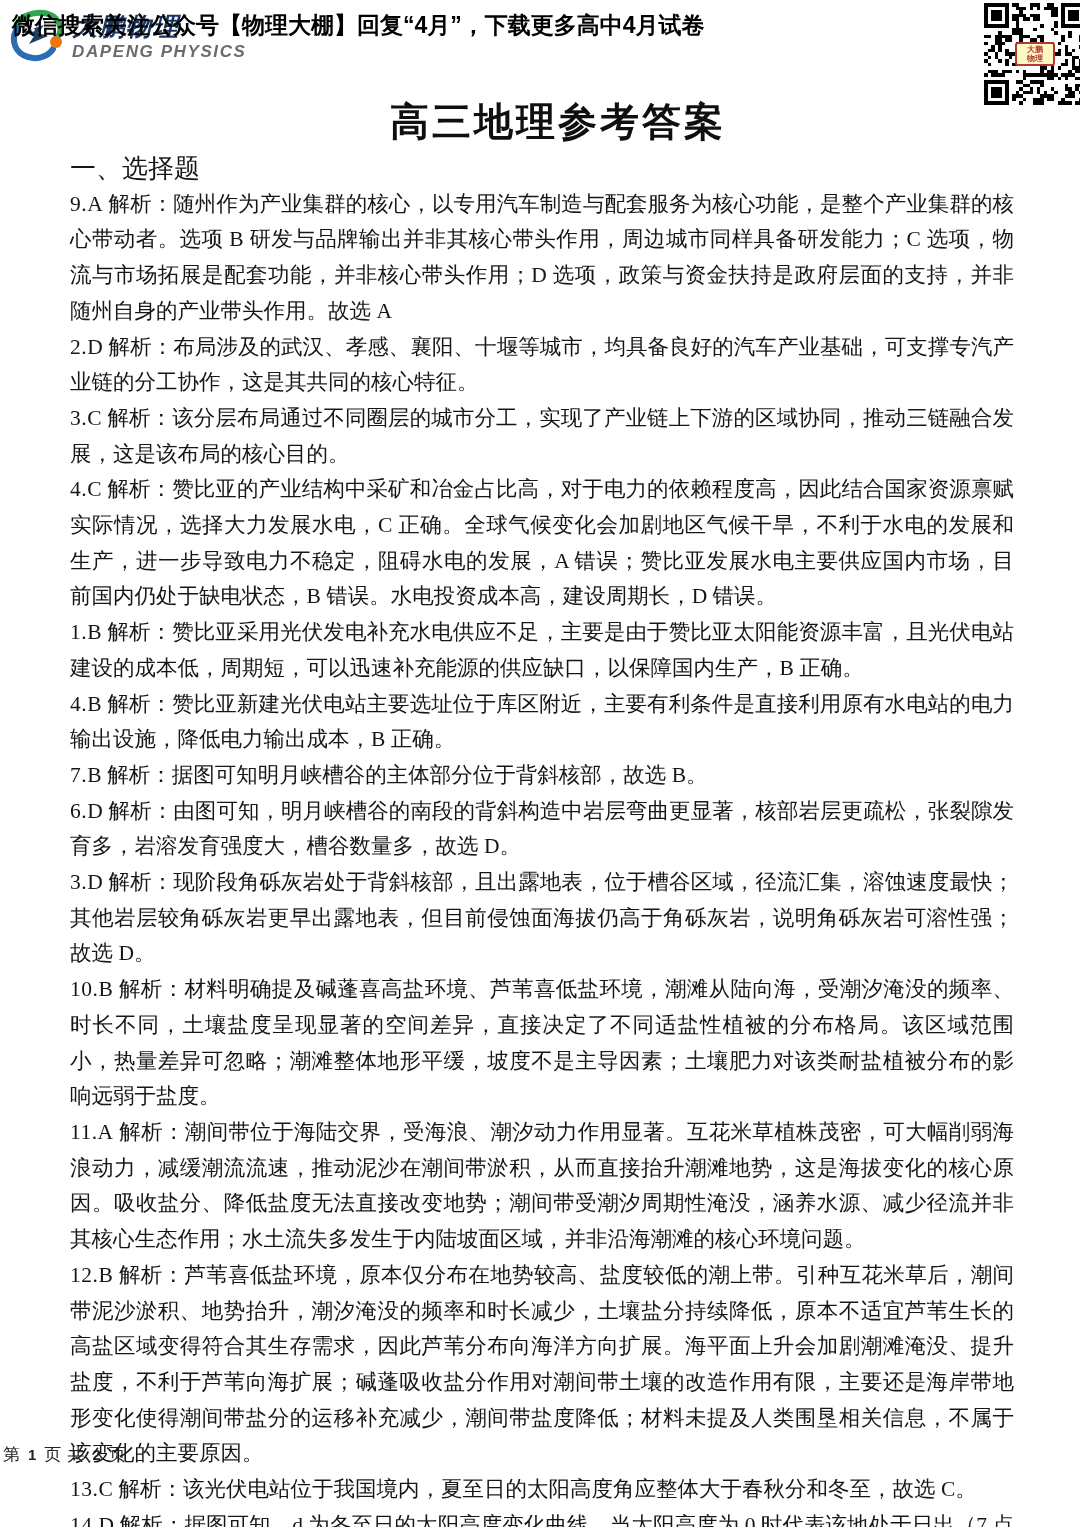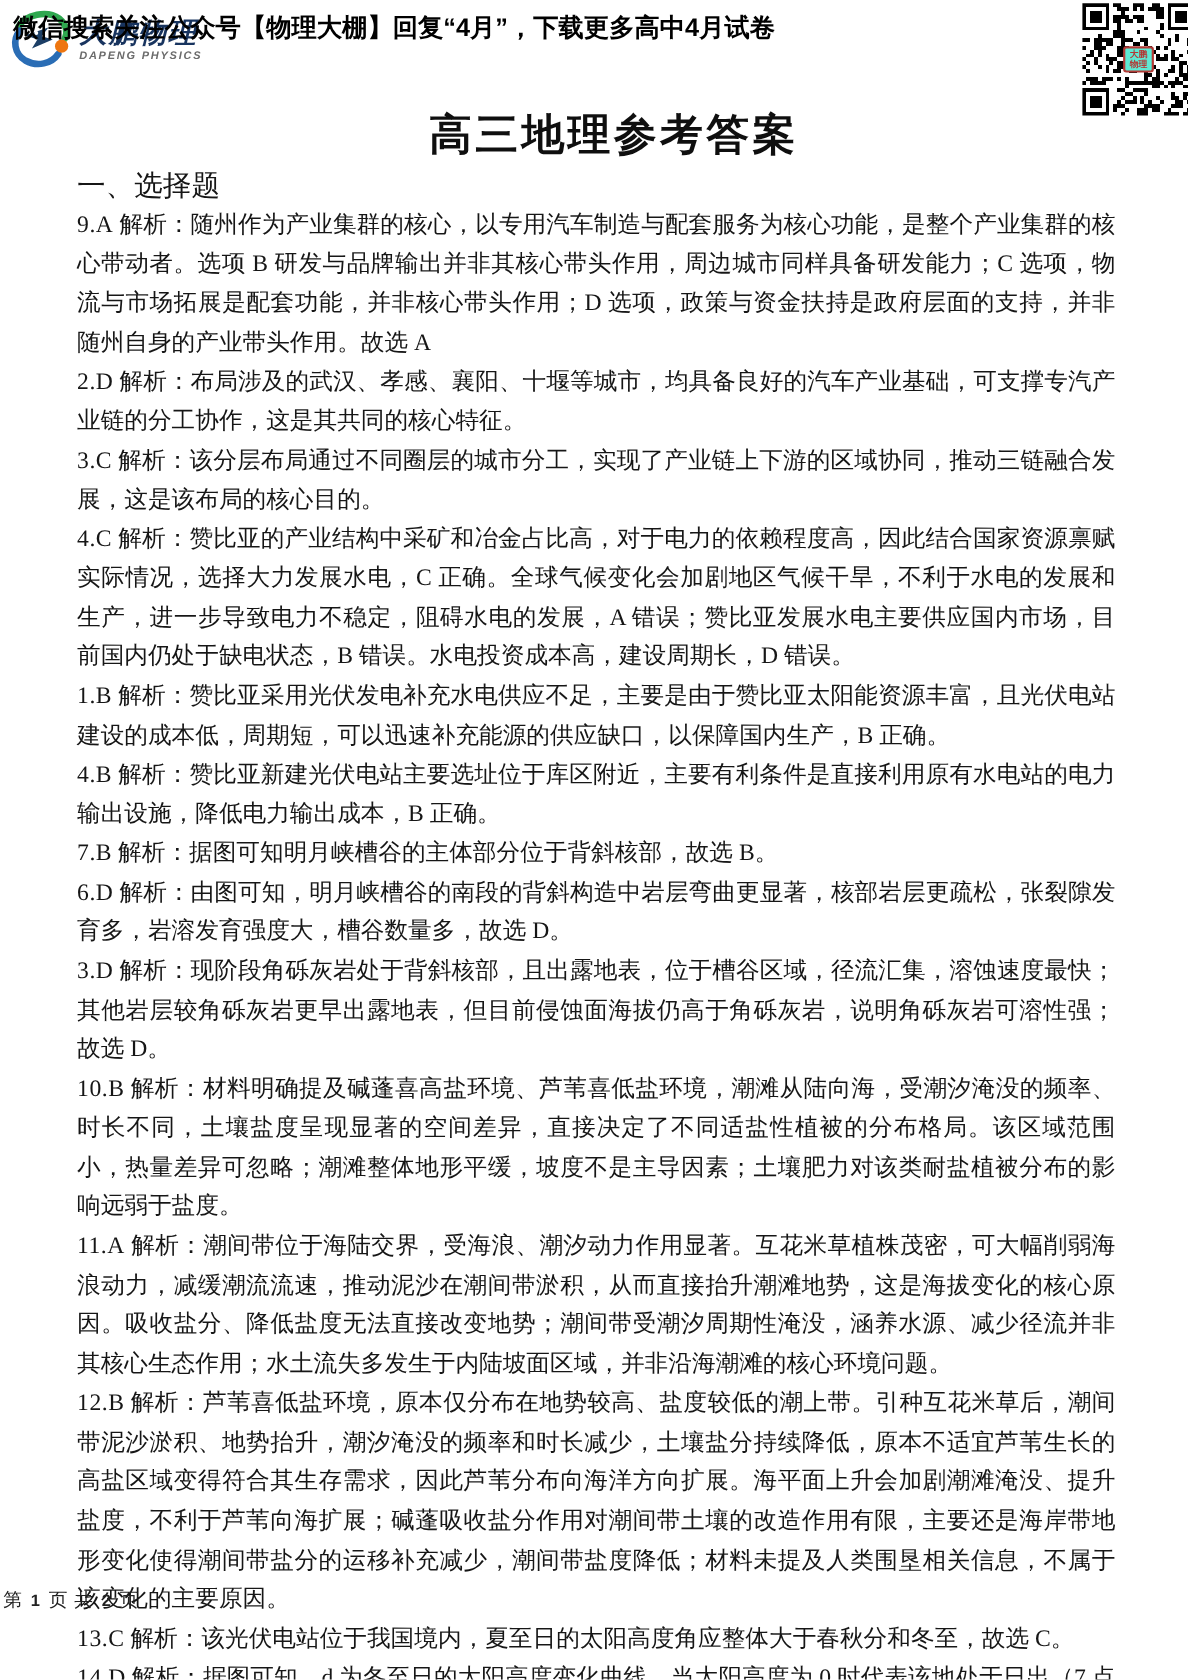--- a/index.html
+++ b/index.html
@@ -13,36 +13,36 @@
   .logo { position:absolute; top:8px; left:8px; display:flex; align-items:center; }
   .logo-icon { width:60px; height:56px; flex:0 0 auto; }
   .logo-text { margin-left:4px; }
   .logo-cn {
     font-family:"Liberation Sans","DejaVu Sans",sans-serif;
     font-weight:bold; font-style:italic; font-size:25px; line-height:30px;
     color:#18345f; letter-spacing:2px;
   }
   .logo-en {
     font-family:"Liberation Sans","DejaVu Sans",sans-serif;
-    font-weight:bold; font-style:italic; font-size:10px; color:#6b6b6b;
+    font-weight:bold; font-style:italic; font-size:17px; color:#6b6b6b;
     letter-spacing:1.6px; margin-top:1px;
   }
   .slogan {
     position:absolute; top:10px; left:12px; width:100%; text-align:left;
     font-family:"Liberation Sans","DejaVu Sans",sans-serif;
     font-weight:bold; font-size:23px; color:#000;
   }
   .qr {
     position:absolute; top:3px; right:-6px; width:102px; height:102px;
     background:#fff;
   }
   .qr svg { width:100%; height:100%; display:block; }
   .qr-center {
     position:absolute; left:50%; top:50%; transform:translate(-50%,-50%);
-    width:28px; height:24px; background:#5eead4; border:2px solid #b23a36;
+    width:40px; height:24px; background:#fef9c3; border:2px solid #b23a36;
     border-radius:3px; display:flex; flex-direction:column; align-items:center;
     justify-content:center; color:#b23a36; font-size:8px; line-height:9px;
     font-weight:bold; font-family:"Liberation Sans",sans-serif;
   }
   
   .title {
     position:absolute; top:95px; left:0; width:100%; text-align:center;
     font-size:39px; font-weight:600; letter-spacing:3px; color:#0f0f0f;padding-left:36px;
   }
   

